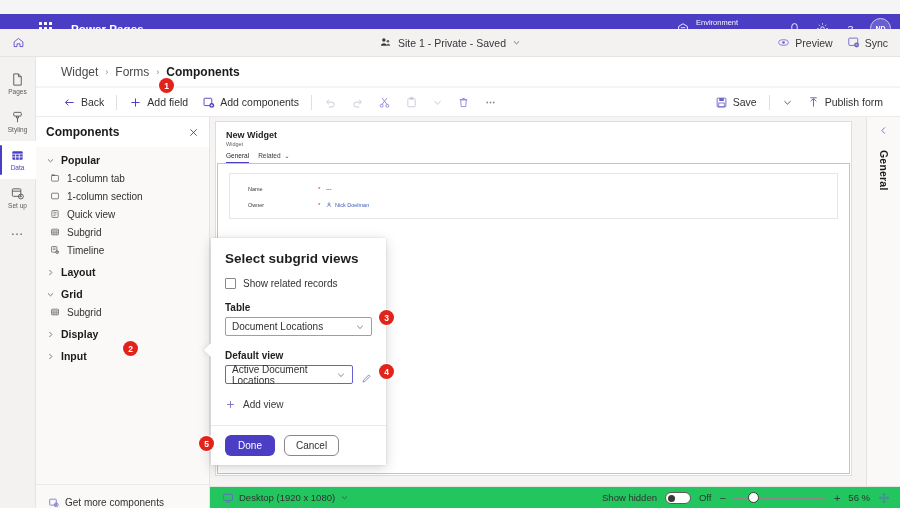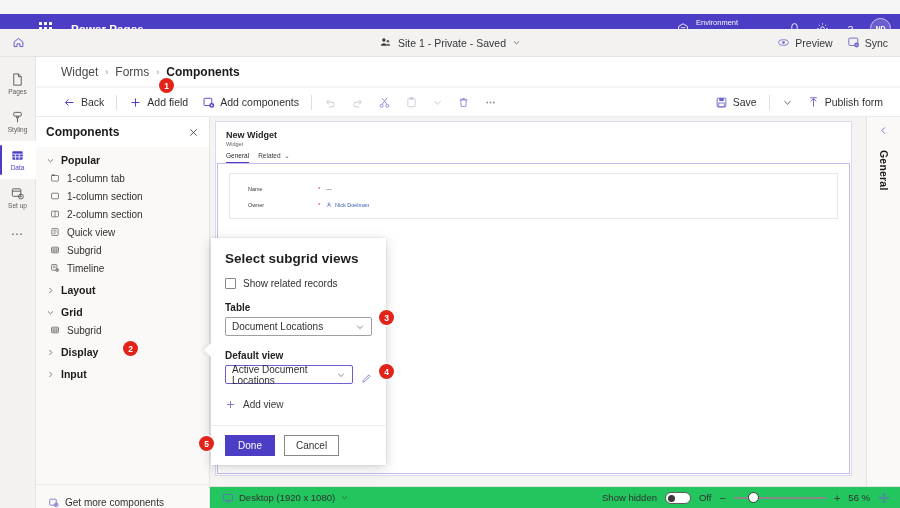--- a/index.html
+++ b/index.html
@@ -235,21 +235,21 @@
     display: flex; align-items: center; gap: 7px; margin-top: 15px;
     font-size: 10px; color: #3b3a39;
   }
   .addview .plus { color: #4b3ec4; font-size: 12px; line-height: 1; }
   .dlg-foot {
     position: absolute; left: 0; right: 0; bottom: 0; height: 40px;
     border-top: 1px solid #edebe9; display: flex; align-items: center;
     padding-left: 14px; gap: 9px;
   }
   .btn {
-    height: 21px; min-width: 50px; padding: 0 11px; border-radius: 0;
+    height: 21px; min-width: 50px; padding: 0 11px; border-radius: 6px;
     font-size: 10px; display: flex; align-items: center; justify-content: center;
   }
   .btn.primary { background: #4b3ec4; color: #ffffff; }
   .btn.default { background: #ffffff; color: #323130; border: 1px solid #8a8886; }
   .dlg-beak {
     position: absolute; left: -7px; top: 105px; width: 0; height: 0;
     border-top: 7px solid transparent; border-bottom: 7px solid transparent;
     border-right: 7px solid #ffffff;
     filter: drop-shadow(-2px 0 2px rgba(0,0,0,.08));
   }
@@ -546,29 +546,20 @@
         </span>
       <span>1-column tab</span>
     </div>
     <div class="comp-item">
       <span class="gi">
           <svg width="10" height="10" viewBox="0 0 16 16">
             <rect x="2.5" y="3.5" width="11" height="9" rx="1" fill="none" stroke="#605e5c" stroke-width="1.2"></rect>
           </svg>
         </span>
       <span>1-column section</span>
-    </div>
-    <div class="comp-item">
-      <span class="gi">
-          <svg width="10" height="10" viewBox="0 0 16 16">
-            <rect x="2.5" y="3.5" width="11" height="9" rx="1" fill="none" stroke="#605e5c" stroke-width="1.2"></rect>
-            <path d="M8 3.5v9" stroke="#605e5c" stroke-width="1.2"></path>
-          </svg>
-        </span>
-      <span>2-column section</span>
     </div>
     <div class="comp-item">
       <span class="gi">
           <svg width="10" height="10" viewBox="0 0 16 16">
             <rect x="3" y="2.5" width="10" height="11" rx="1" fill="none" stroke="#605e5c" stroke-width="1.2"></rect>
             <path d="M5.4 5.4h5.2M5.4 8h5.2M5.4 10.6h3.4" stroke="#605e5c" stroke-width="1"></path>
           </svg>
         </span>
       <span>Quick view</span>
     </div>

